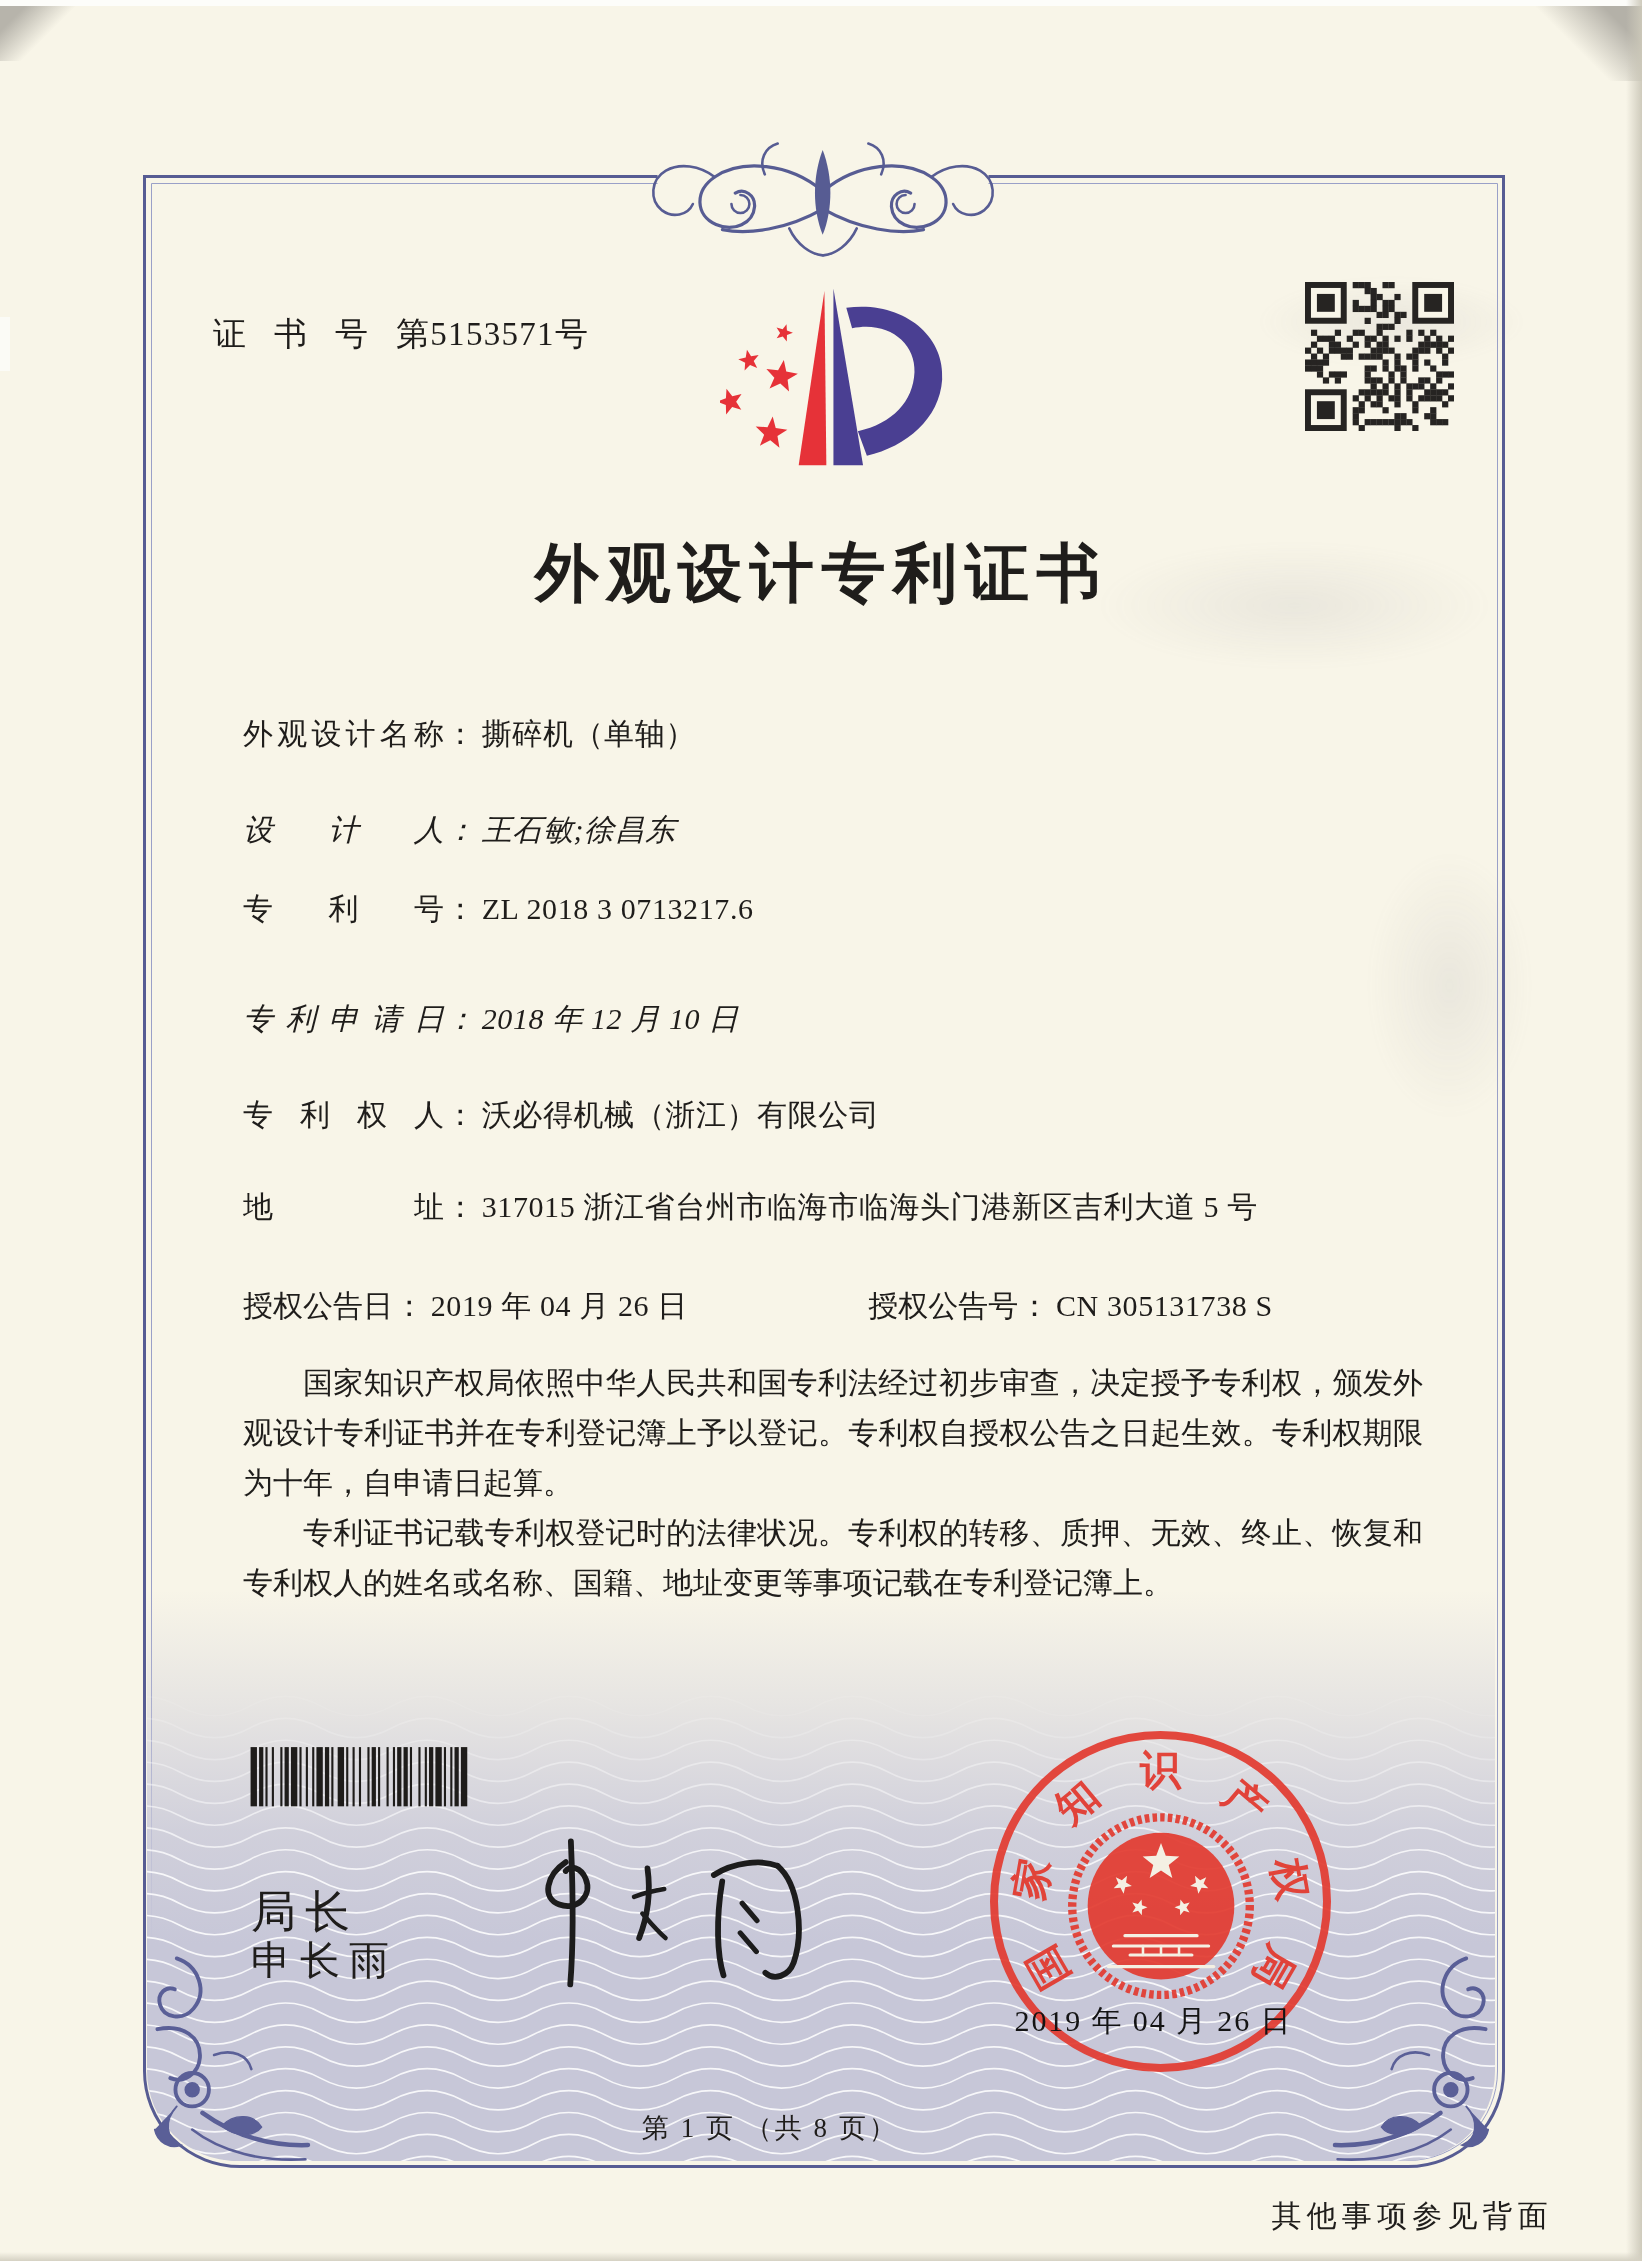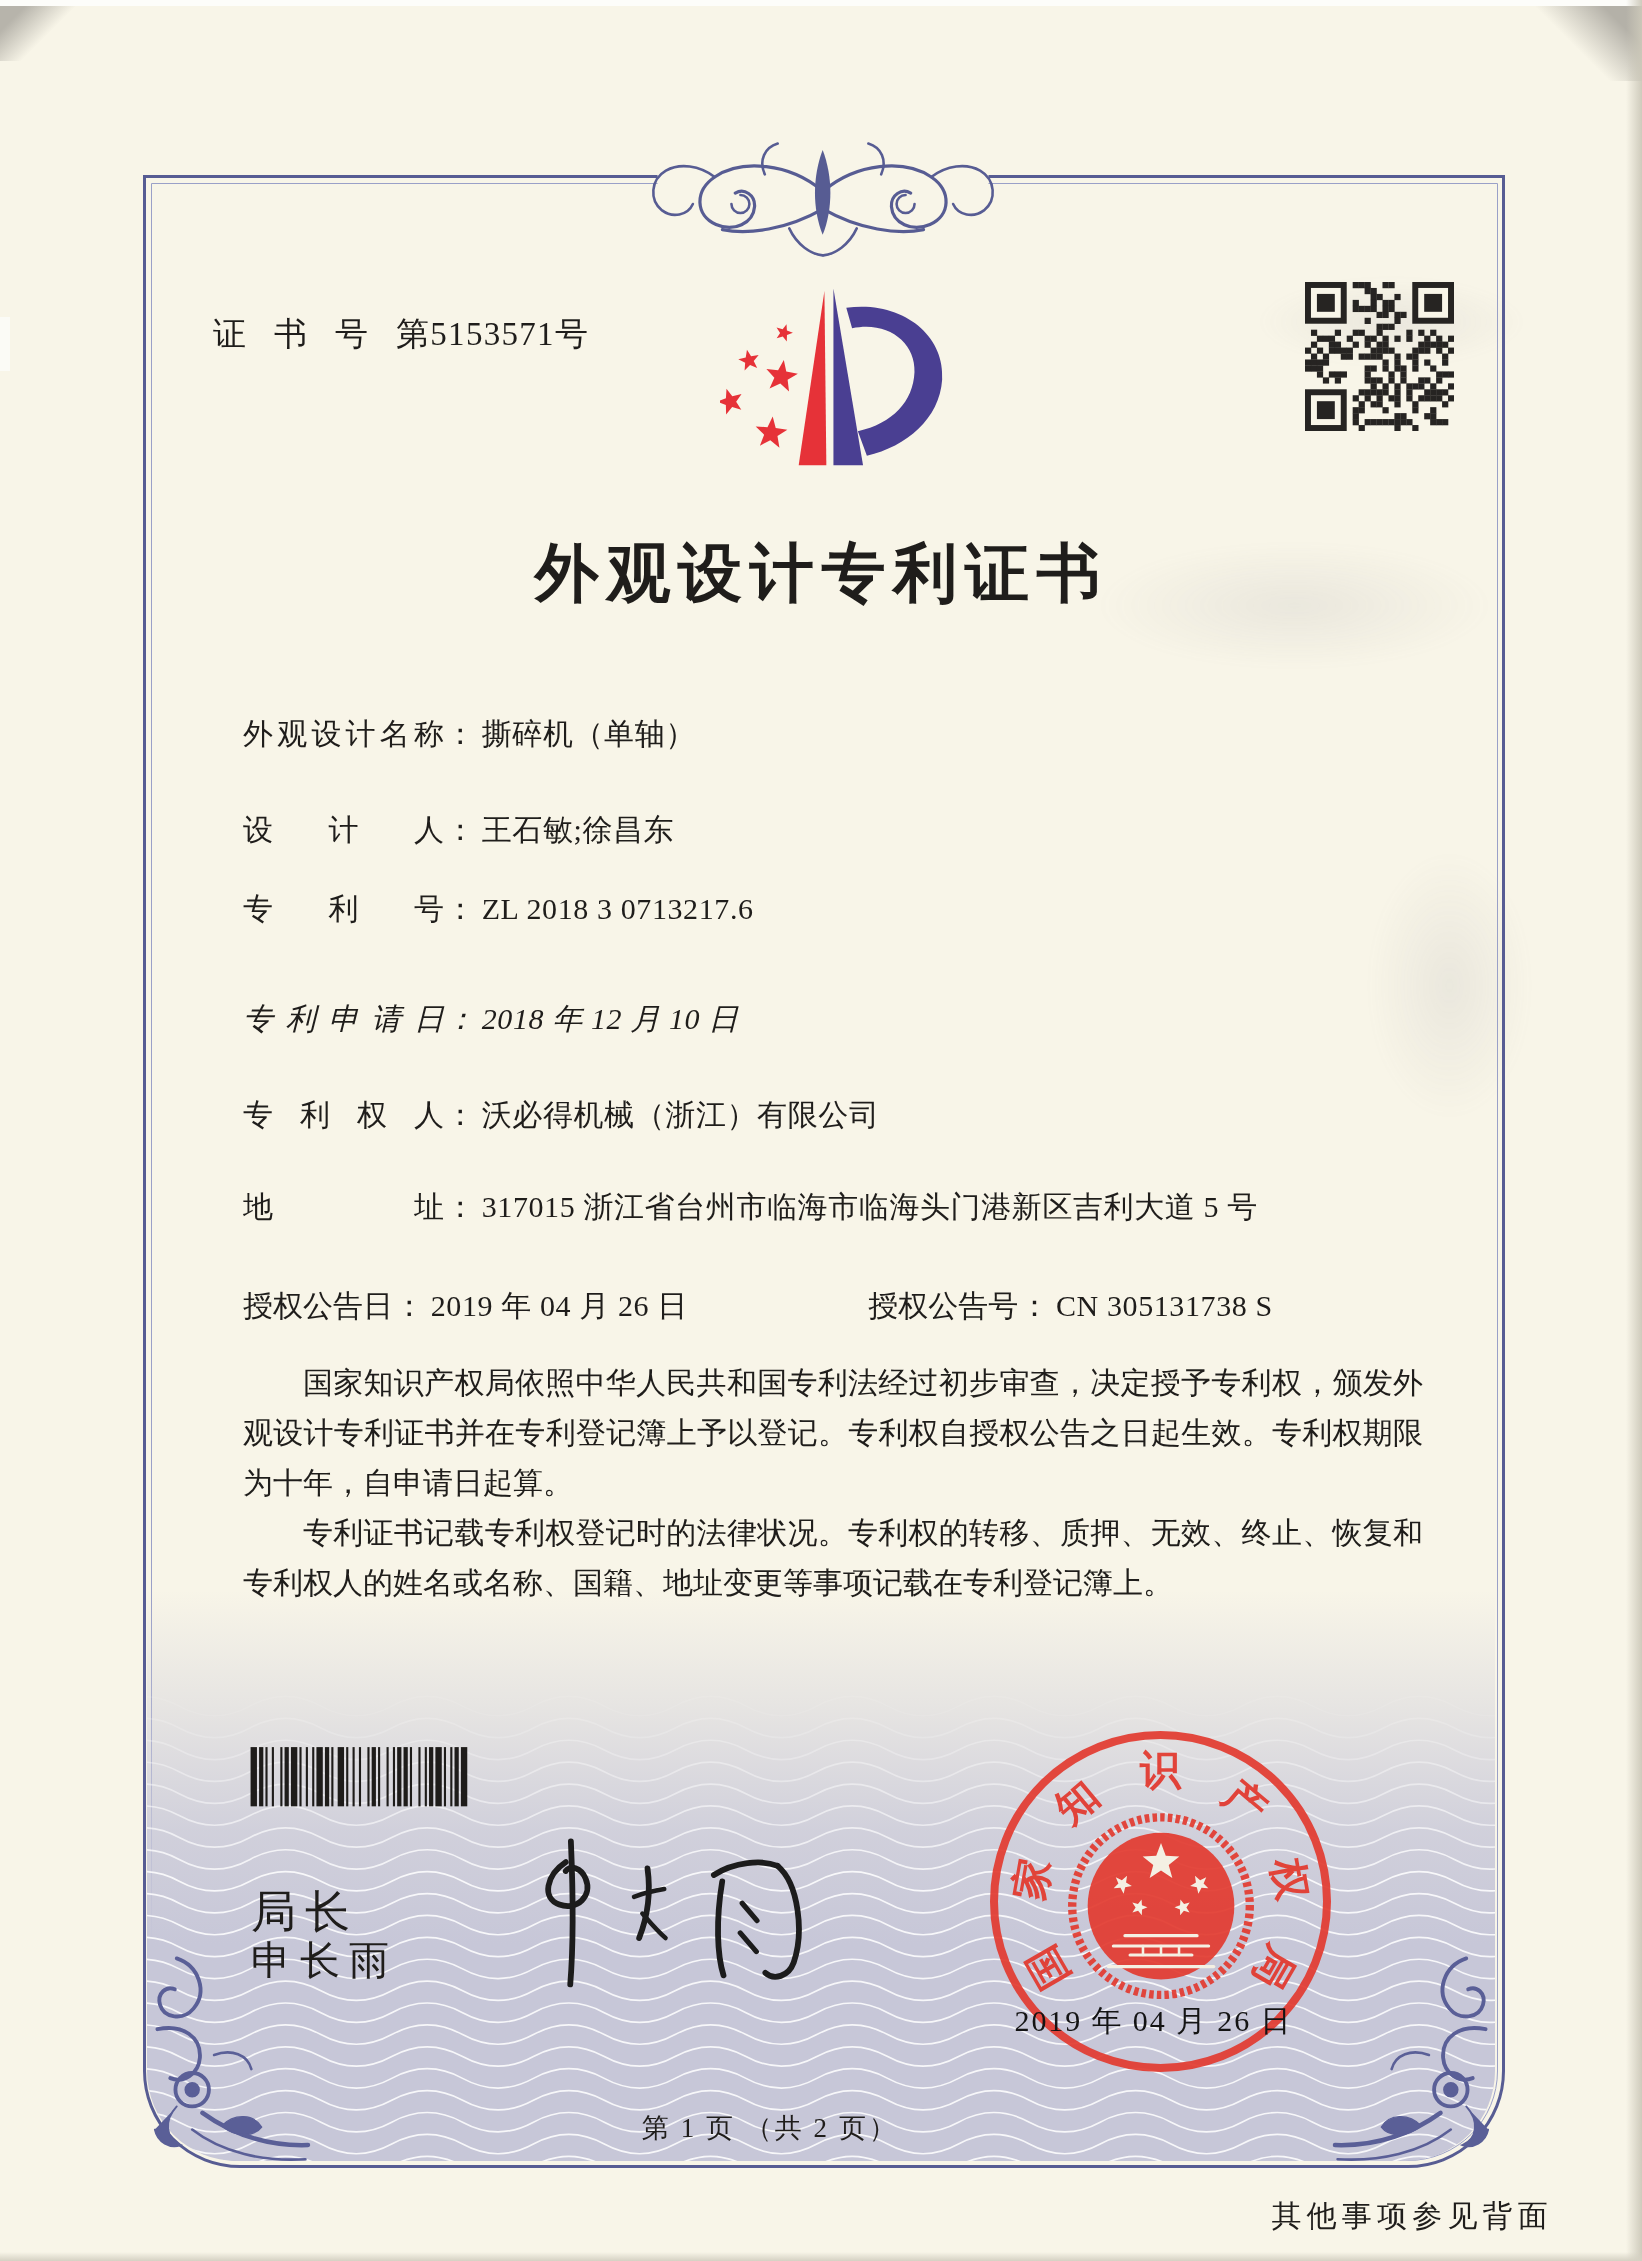--- a/index.html
+++ b/index.html
@@ -374,21 +374,21 @@
       <rect x="0" y="167.04" width="64.96" height="64.96" fill="#262422"></rect>
       <rect x="9.28" y="176.32" width="46.4" height="46.4" fill="#f8f5e8"></rect>
       <rect x="18.56" y="185.6" width="27.839999999999996" height="27.839999999999996" fill="#262422"></rect>
     </svg>
 
   <div class="doc-title">外观设计专利证书</div>
 
   <div class="row" style="top:714px;">
     <span class="lab">外观设计名称</span><span class="colon">：</span><span class="val">撕碎机（单轴）</span>
   </div>
-  <div class="row" style="top:810px;">
+  <div class="row" style="top:810px;font-style:italic;">
     <span class="lab">设计人</span><span class="colon">：</span><span class="val">王石敏;徐昌东</span>
   </div>
   <div class="row" style="top:878px;margin-top:11px;">
     <span class="lab">专利号</span><span class="colon">：</span><span class="val">ZL 2018 3 0713217.6</span>
   </div>
   <div class="row" style="top:999px;font-style:italic;">
     <span class="lab">专利申请日</span><span class="colon">：</span><span class="val">2018 年 12 月 10 日</span>
   </div>
   <div class="row" style="top:1095px;">
     <span class="lab">专利权人</span><span class="colon">：</span><span class="val">沃必得机械（浙江）有限公司</span>
@@ -484,17 +484,17 @@
         <path d="M-56,56 L56,56"></path>
         <path d="M-74,72 L74,72"></path>
         <path d="M-48,86 L48,86"></path>
         <path d="M-82,104 L82,104"></path>
         <path d="M-28,72 V86 M0,72 V86 M28,72 V86" stroke-width="4"></path>
       </g>
     </svg>
   </div>
   <div class="seal-date">2019 年 04 月 26 日</div>
 
-  <div class="footer-page">第 1 页 （共 2 页）</div>
+  <div class="footer-page">第 1 页 （共 8 页）</div>
   <div class="back-note">其他事项参见背面</div>
 
 </div>
 
 
 </body></html>

